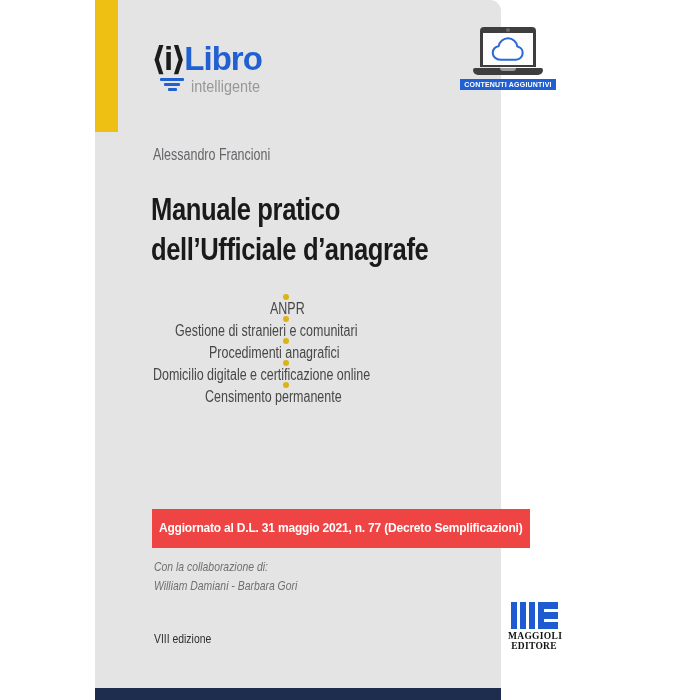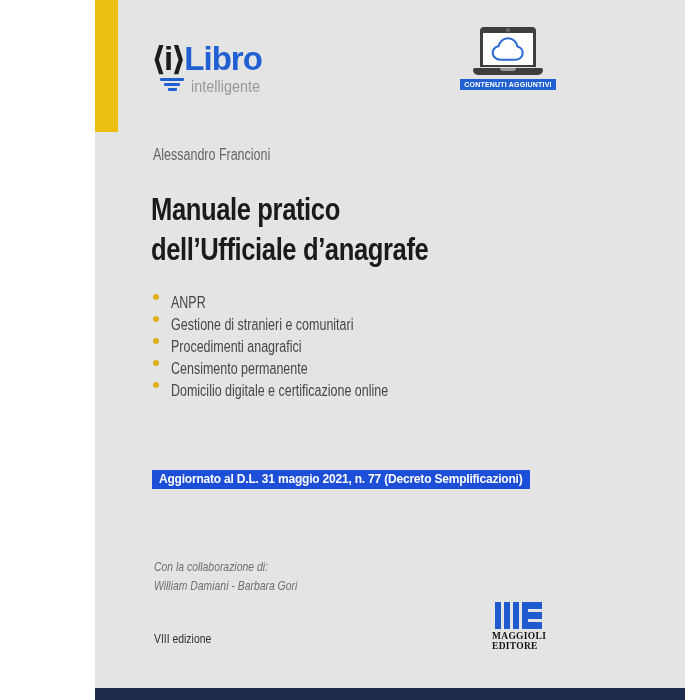--- a/index.html
+++ b/index.html
@@ -2,22 +2,23 @@
 <html><head>
 <meta charset="utf-8">
 <style>
   html,body{margin:0;padding:0;}
   body{
     width:700px;height:700px;position:relative;background:#ffffff;
     font-family:"Liberation Sans","DejaVu Sans",sans-serif;
     overflow:hidden;
   }
   .cover{
-    position:absolute;left:95px;top:0;width:590px;height:700px;
+    position:absolute;left:95px;top:0;width:406px;height:700px;
     background:#e4e4e4;
+    border-radius:11px;
   }
   
   .stripe{position:absolute;left:0;top:0;width:23px;height:132px;background:#eec013;}
 
   
   .ilibro{position:absolute;left:56px;top:42px;line-height:1;}
   .ilibro .row1{white-space:nowrap;}
   .brackets{font-size:33px;font-weight:700;color:#1c1c1c;letter-spacing:-2px;}
   .libro{font-size:33px;font-weight:700;color:#2160d2;letter-spacing:-1px;}
   .tagline{display:block;margin-left:40px;margin-top:3px;font-size:17px;color:#97989a;
@@ -40,39 +41,39 @@
     letter-spacing:.2px;padding:2px 4px;white-space:nowrap;}
 
   
   .author{position:absolute;left:58px;top:146px;font-size:16px;color:#636568;
     transform:scaleX(.78);transform-origin:left;white-space:nowrap;}
   .title{position:absolute;left:56px;top:189px;font-size:32px;font-weight:700;color:#1a1a1a;
     line-height:40px;letter-spacing:-.5px;transform:scaleX(.8);transform-origin:left;white-space:nowrap;}
 
   
   .topics{position:absolute;left:58px;top:294px;list-style:none;margin:0;padding:0;}
-  .topics li{display:flex;align-items:flex-start;height:22px;}
+  .topics li{display:flex;align-items:center;height:22px;flex-direction:column;}
   .dot{width:6px;height:6px;border-radius:50%;background:#ddb118;margin-right:12px;flex:0 0 auto;}
   .topic-text{font-size:16px;color:#474747;transform:scaleX(.78);transform-origin:left;white-space:nowrap;}
 
   
-  .banner{position:absolute;left:57px;top:470px;background:#1d4ed8;color:#ffffff;
-    font-size:12px;font-weight:700;line-height:19px;padding:0 7px;white-space:nowrap;
+  .banner{position:absolute;left:57px;top:509px;background:#ef4444;color:#ffffff;
+    font-size:12px;font-weight:700;line-height:19px;padding:10px 7px;white-space:nowrap;
     letter-spacing:-.2px;}
 
   
   .collab{position:absolute;left:59px;top:557px;font-style:italic;color:#6f6f6f;
     font-size:13px;line-height:19px;transform:scaleX(.8);transform-origin:left;white-space:nowrap;}
 
   
   .edition{position:absolute;left:59px;top:631px;font-size:13px;color:#2e2e2e;
     transform:scaleX(.8);transform-origin:left;white-space:nowrap;}
 
   
-  .maggioli{position:absolute;left:397px;top:602px;width:52px;}
+  .maggioli{position:absolute;left:413px;top:602px;width:52px;text-align:center;}
   .mag-mark{display:flex;justify-content:center;align-items:stretch;height:27px;margin-bottom:3px;}
   .mag-mark .vbar{width:6px;background:#1e5ad0;margin-right:3px;}
   .mag-e{width:20px;display:flex;}
   .mag-e .spine{width:6px;background:#1e5ad0;}
   .mag-e .rows{flex:1;display:flex;flex-direction:column;justify-content:space-between;}
   .mag-e .rows i{display:block;height:7px;background:#1e5ad0;}
   .mag-text{font-family:"Liberation Serif","DejaVu Serif",serif;font-weight:700;
     font-size:9.5px;line-height:9.5px;color:#121212;letter-spacing:.3px;}
 
   
@@ -127,25 +128,25 @@
     <li>
         <span class="dot"></span>
         <span class="topic-text">Gestione di stranieri e comunitari</span>
       </li>
     <li>
         <span class="dot"></span>
         <span class="topic-text">Procedimenti anagrafici</span>
       </li>
     <li>
         <span class="dot"></span>
-        <span class="topic-text">Censimento permanente</span>
+        <span class="topic-text">Domicilio digitale e certificazione online</span>
       </li>
     <li>
         <span class="dot"></span>
-        <span class="topic-text">Domicilio digitale e certificazione online</span>
+        <span class="topic-text">Censimento permanente</span>
       </li>
   </ul>
 
   <div class="banner">Aggiornato al D.L. 31 maggio 2021, n. 77 (Decreto Semplificazioni)</div>
 
   <div class="collab">
     <div>Con la collaborazione di:</div>
     <div>William Damiani - Barbara Gori</div>
   </div>
 

